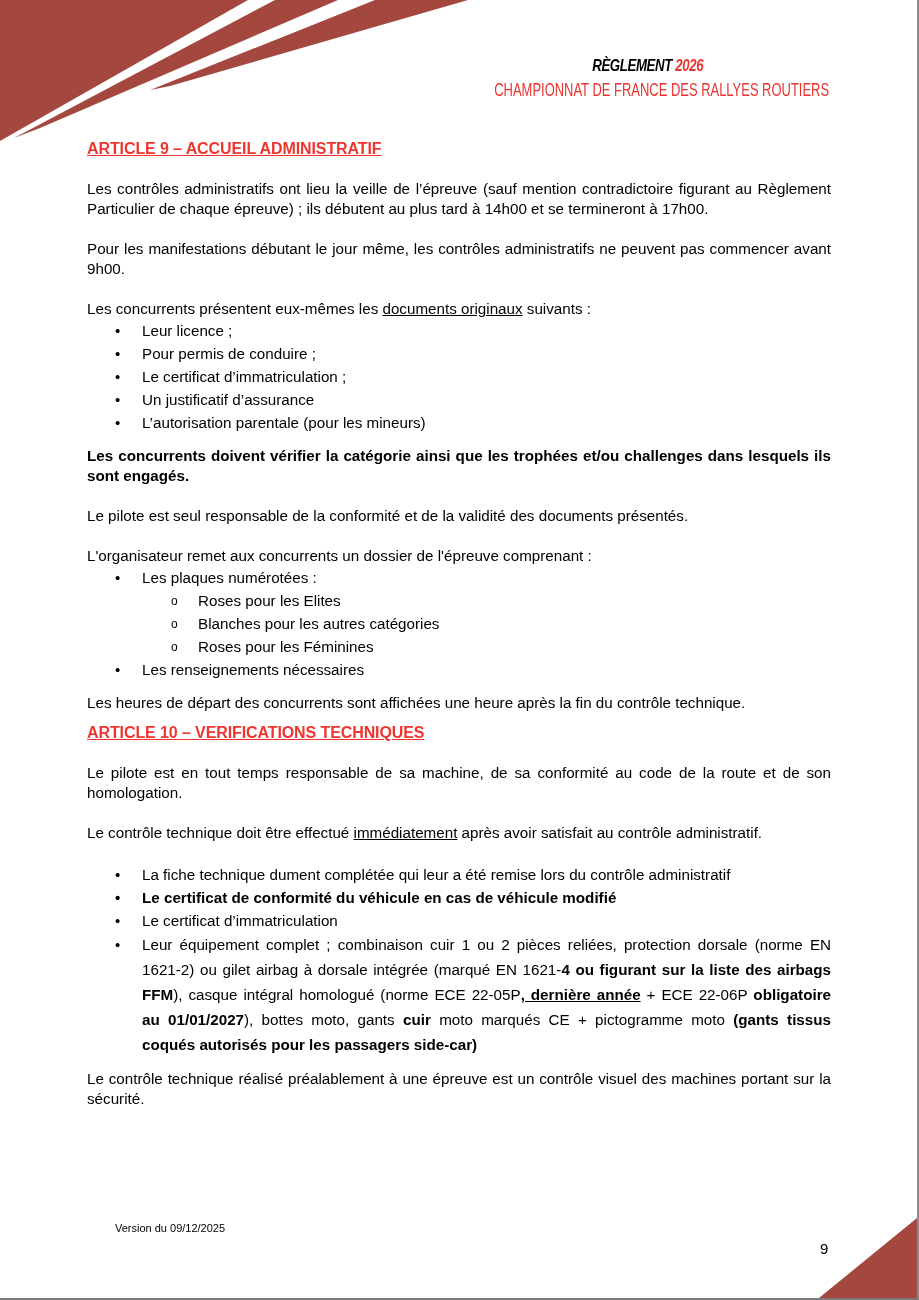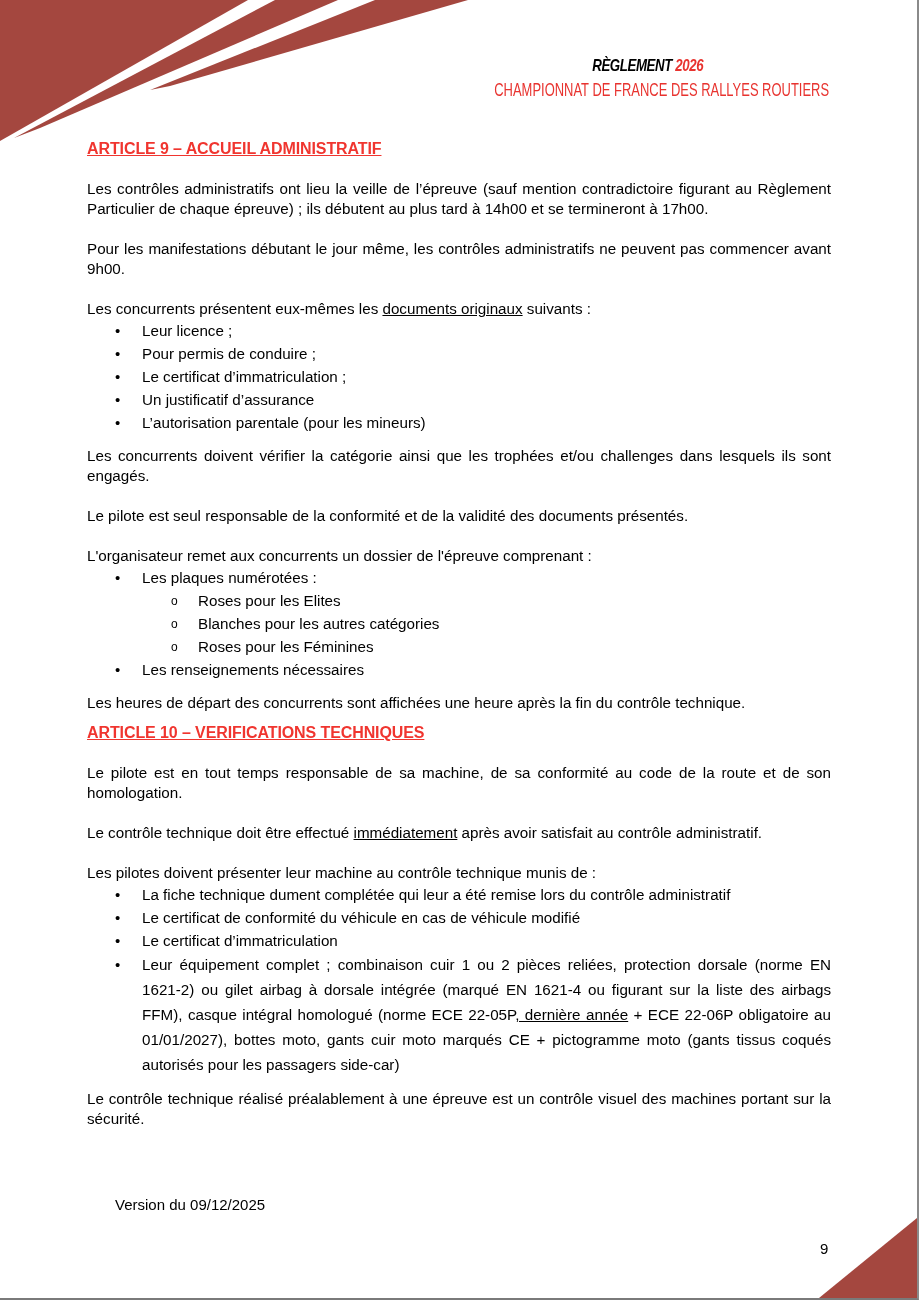--- a/index.html
+++ b/index.html
@@ -23,22 +23,22 @@
   .h { color: #f0352f; font-weight: bold; text-decoration: underline; font-size: 16px; letter-spacing: -0.1px; }
   .gap { height: 20px; }
   .gap-s { height: 12px; }
   ul.bl { margin: 0; padding: 0; list-style: none; }
   ul.bl li { position: relative; padding-left: 55px; line-height: 23px; text-align: justify; }
   ul.bl li::before { content: "\2022"; position: absolute; left: 28px; top: 0; font-size: 15px; }
   ul.bl li.sub { padding-left: 111px; }
   ul.bl li.sub::before { content: "o"; left: 84px; font-size: 12px; top: 1px; }
   ul.bl li.multi { line-height: 25px; }
   .u { text-decoration: underline; }
-  .b { font-weight: normal; }
-  .footer-left { position: absolute; left: 115px; top: 1196px; font-size: 15px; }
+  .b { font-weight: bold; }
+  .footer-left { position: absolute; left: 115px; top: 1222px; font-size: 11px; }
   .footer-right { position: absolute; left: 820px; top: 1240px; font-size: 15px; }
 </style>
 </head>
 <body>
 
 <div class="page">
 
   <svg class="deco" width="480" height="145" viewBox="0 0 480 145">
     <polygon points="0,0 248,0 0,141" fill="#a4473f"></polygon>
     <polygon points="275,0 338,0 40,128 14,138" fill="#a4473f"></polygon>
@@ -87,21 +87,20 @@
     </ul>
     <div class="gap-s"></div>
     <p>Les heures de départ des concurrents sont affichées une heure après la fin du contrôle technique.</p>
     <div class="gap-s" style="height:10px"></div>
     <p class="h">ARTICLE 10 – VERIFICATIONS TECHNIQUES</p>
     <div class="gap"></div>
     <p>Le pilote est en tout temps responsable de sa machine, de sa conformité au code de la route et de son homologation.</p>
     <div class="gap"></div>
     <p><span>Le contrôle technique doit être effectué </span><span class="u">immédiatement</span><span> après avoir satisfait au contrôle administratif.</span></p>
     <div class="gap"></div>
-    <p>Les pilotes doivent présenter leur machine au contrôle technique munis de :</p>
     <ul class="bl">
       <li>La fiche technique dument complétée qui leur a été remise lors du contrôle administratif</li>
       <li class="b">Le certificat de conformité du véhicule en cas de véhicule modifié</li>
       <li>Le certificat d’immatriculation</li>
       <li class="multi"><span>Leur équipement complet ; combinaison cuir 1 ou 2 pièces reliées, protection dorsale (norme EN 1621-2) ou gilet airbag à dorsale intégrée (marqué EN 1621-</span><span class="b">4 ou figurant sur la liste des airbags FFM</span><span>), casque intégral homologué (norme ECE 22-05P</span><span class="b u">, dernière année</span><span> + ECE 22-06P </span><span class="b">obligatoire au 01/01/2027</span><span>), bottes moto, gants </span><span class="b">cuir</span><span> moto marqués CE + pictogramme moto </span><span class="b">(gants tissus coqués autorisés pour les passagers side-car)</span></li>
     </ul>
     <div class="gap-s"></div>
     <p>Le contrôle technique réalisé préalablement à une épreuve est un contrôle visuel des machines portant sur la sécurité.</p>
   </div>
 

